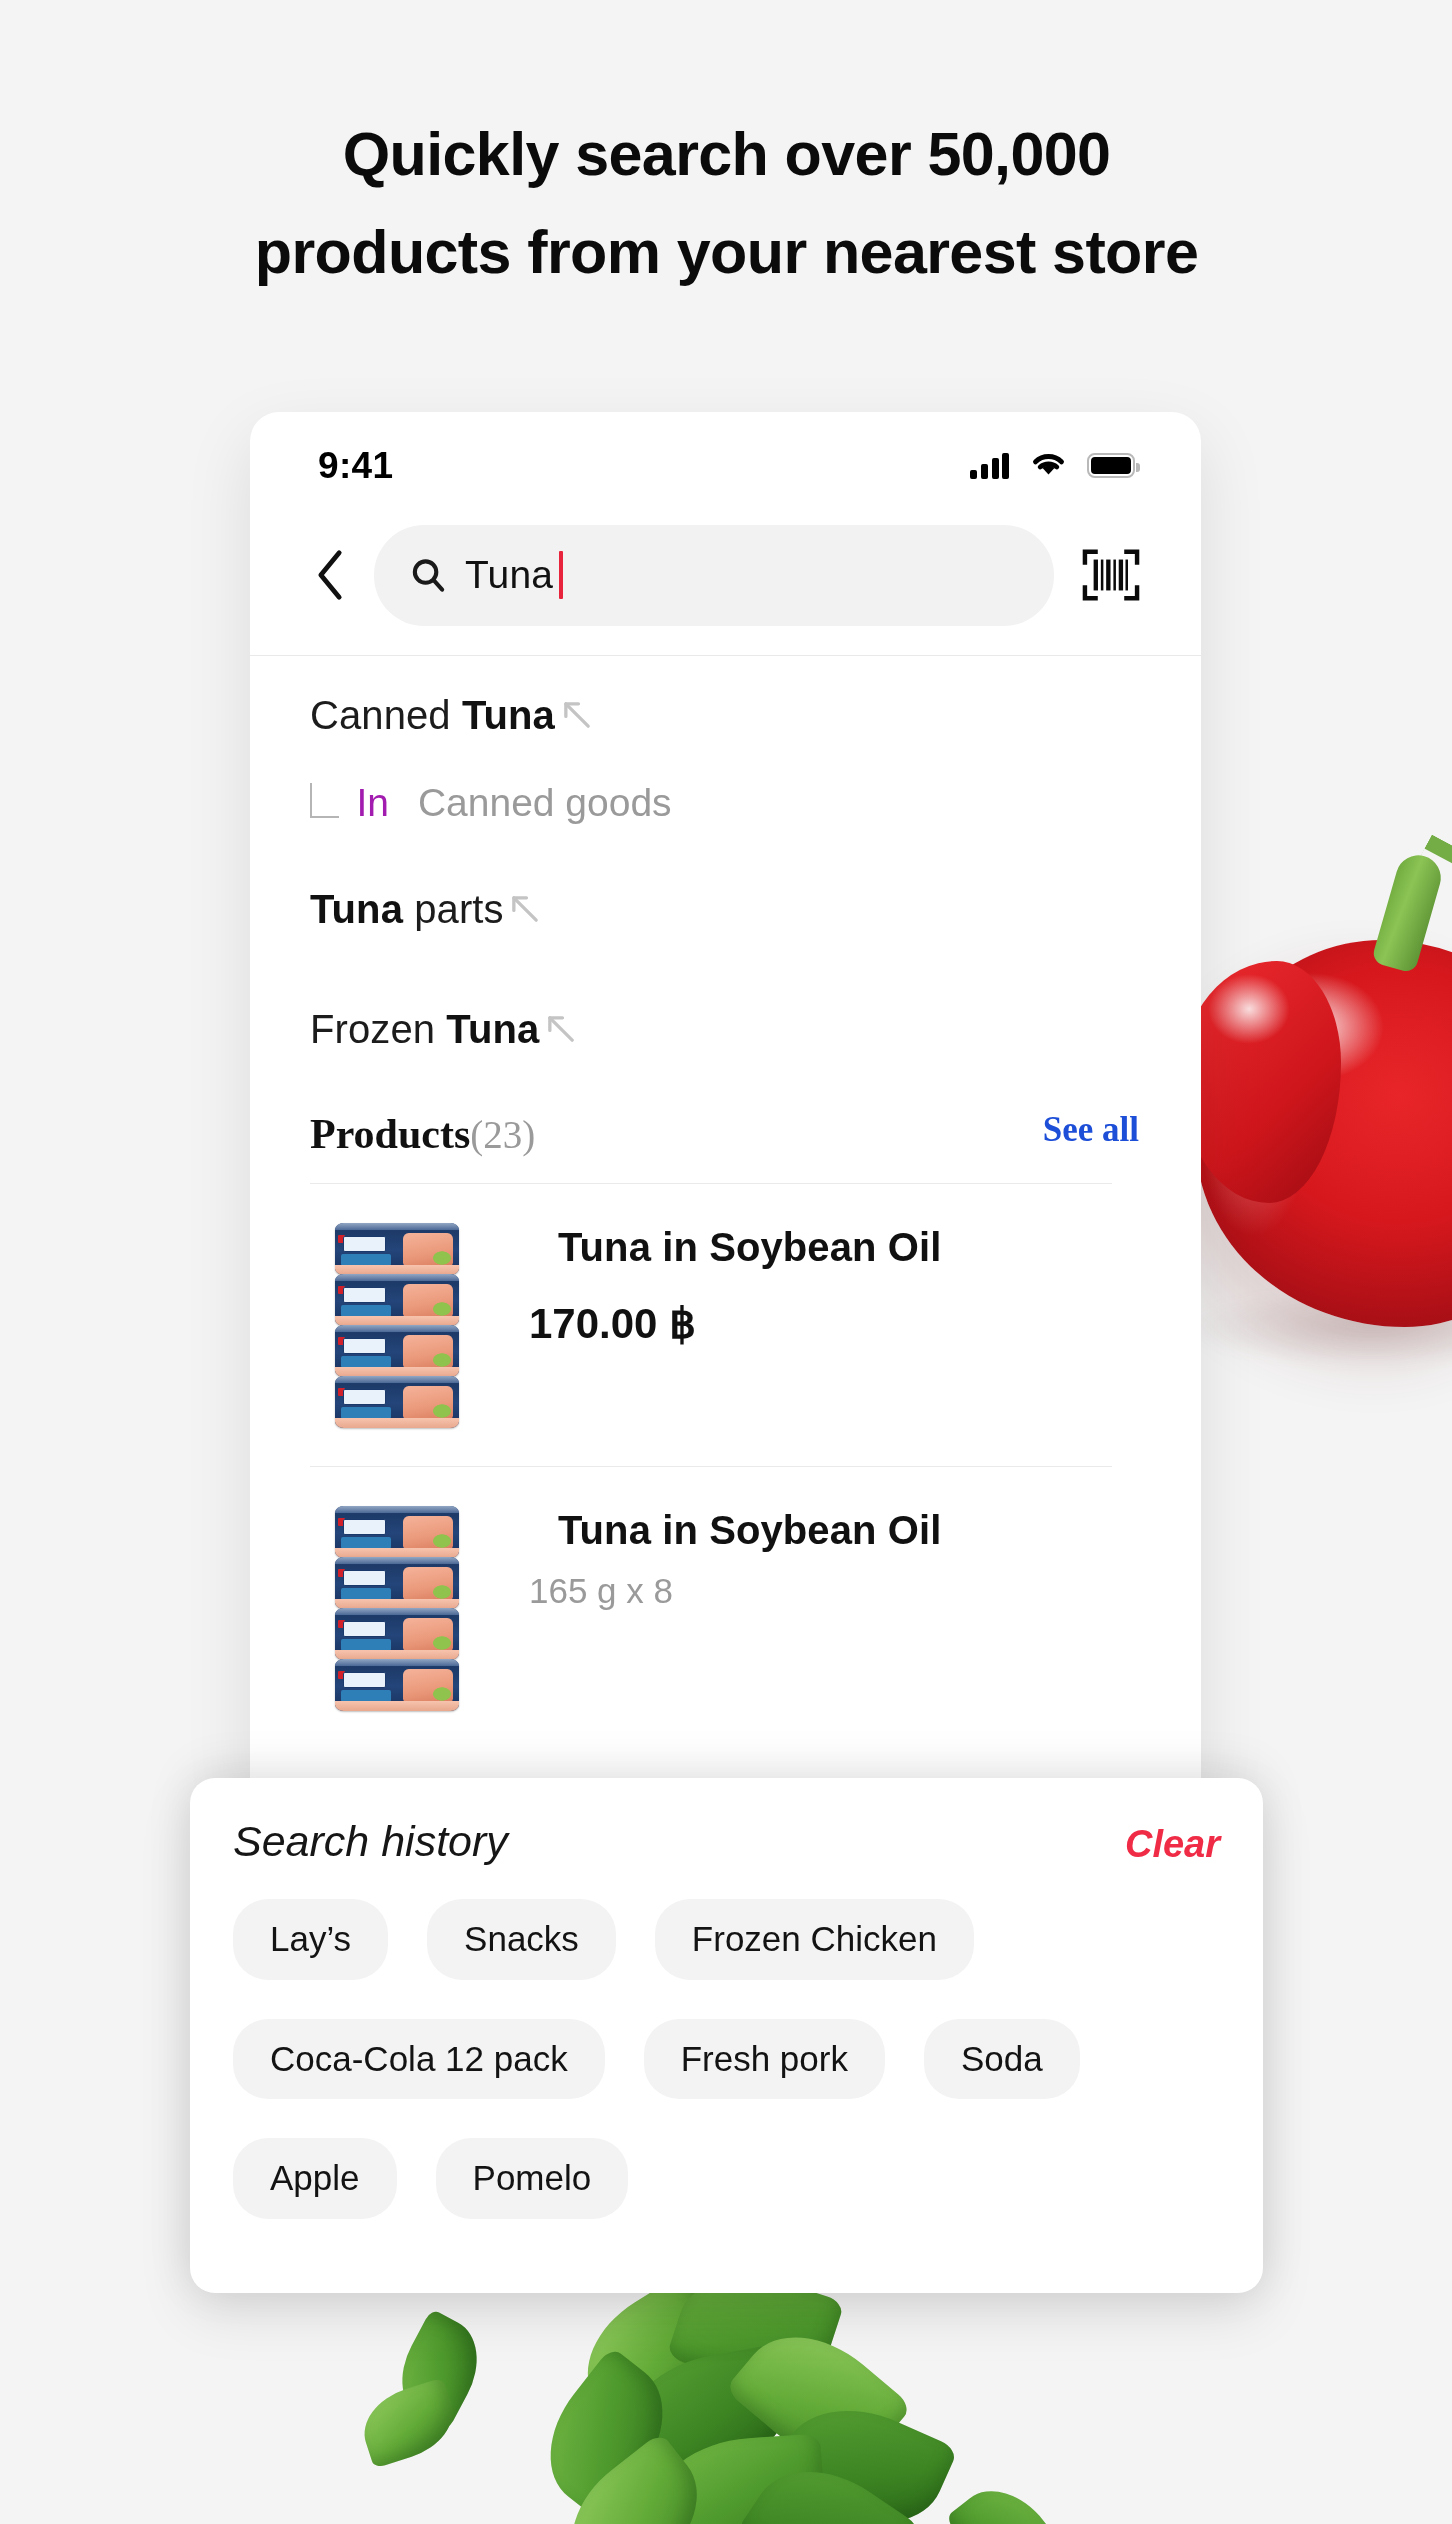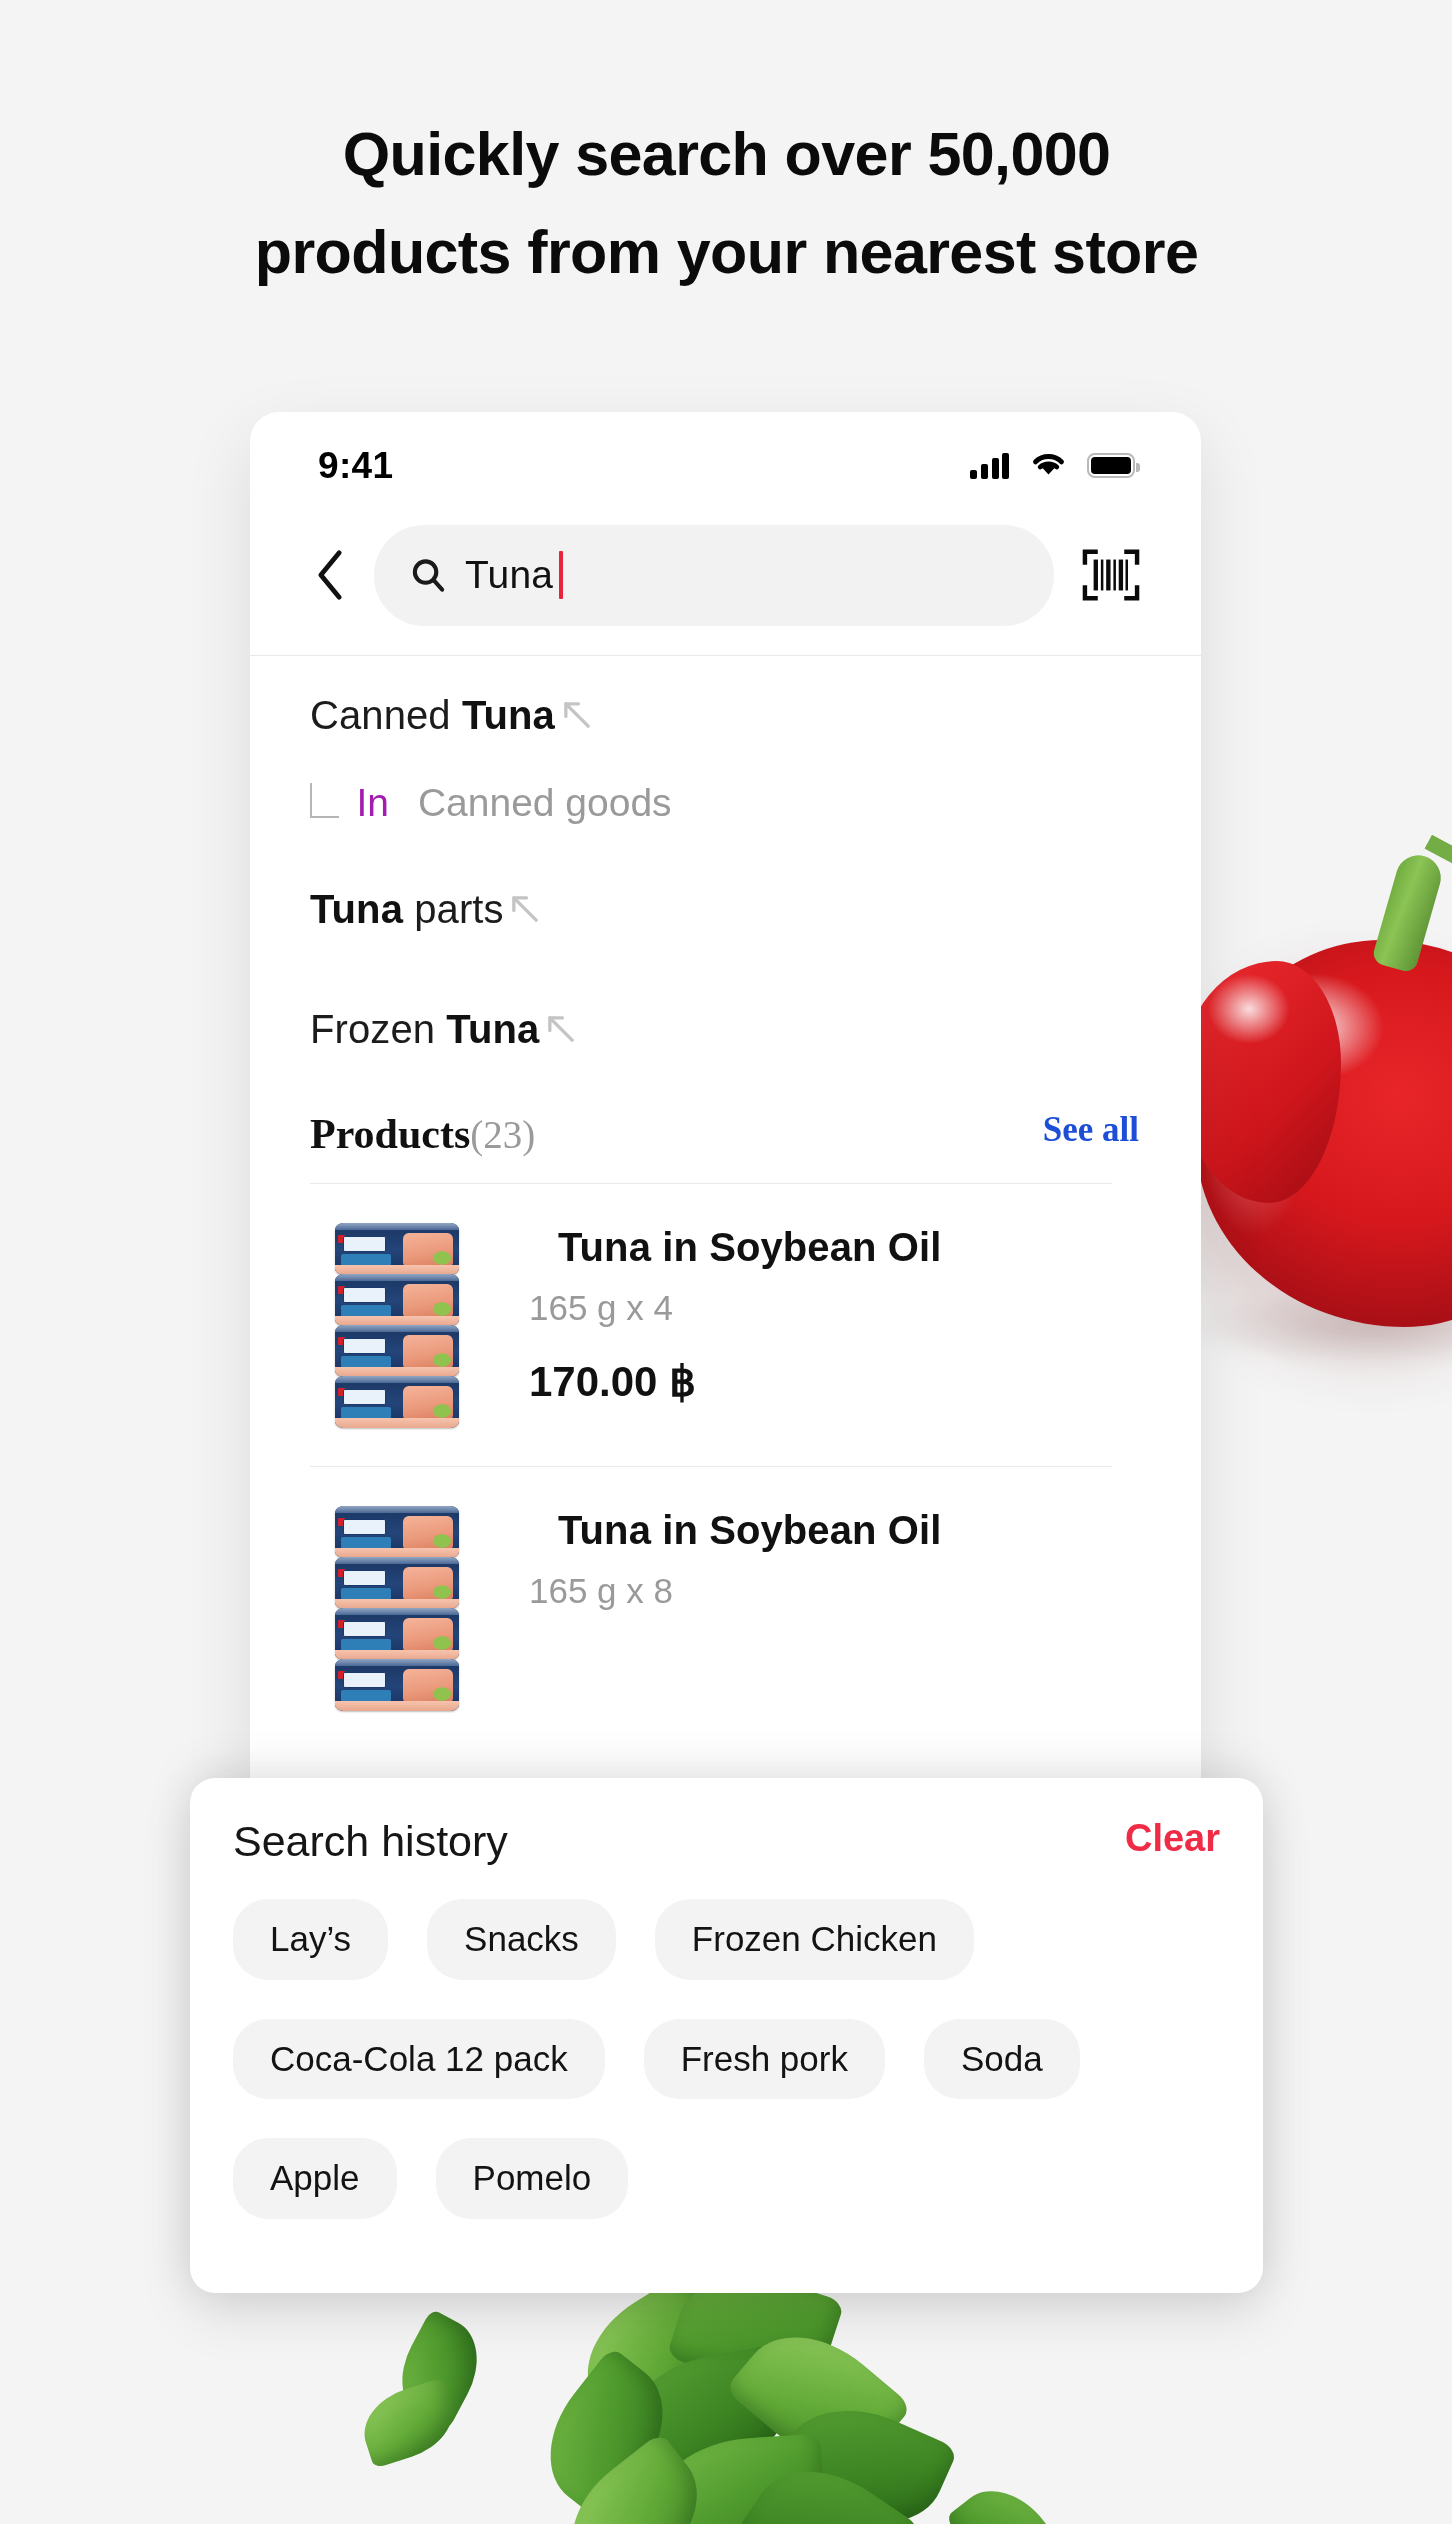--- a/index.html
+++ b/index.html
@@ -238,22 +238,23 @@
 
   
   .history {
     position: absolute; left: 190px; top: 1778px;
     width: 1073px; height: 515px;
     background: #fff; border-radius: 25px;
     box-shadow: 0 -7.7px 45px rgba(0,0,0,.10), 0 21px 54px rgba(0,0,0,.10);
     padding: 39px 43px 35px 43px;
   }
   .hist-head {
-    display: flex; align-items: flex-start; justify-content: space-between;
+    display: flex; align-items: flex-end; justify-content: space-between;
     margin-bottom: 33px;
+    font-style: italic;
   }
   .hist-title { font-size: 43px; color: #161616; font-weight: 400; }
   .hist-clear { font-size: 38px; font-weight: 700; color: #ef2b45; }
   .chips { display: flex; flex-wrap: wrap; gap: 39px; }
   .chip {
     background: #f3f3f3; border-radius: 35px;
     padding: 20.3px 37px;
     font-size: 35px; color: #131313; font-weight: 500;
     white-space: nowrap;
   }
@@ -444,21 +445,20 @@
               <span class="red-tab"></span>
               <span class="label-box"></span>
               <span class="label-box2"></span>
               <span class="tuna"></span>
               <span class="bottom-strip"></span>
             </div>
         </div>
       </div>
       <div class="prod-info">
         <div class="prod-name">Tuna in Soybean Oil</div>
-        <div class="prod-size">165 g x 4</div>
         <div class="prod-price">170.00 ฿</div>
       </div>
     </div>
 
     <div class="prod-sep"></div>
 
     <div class="prod-row">
       <div class="prod-img">
         <div class="can-stack">
           <div class="can">

